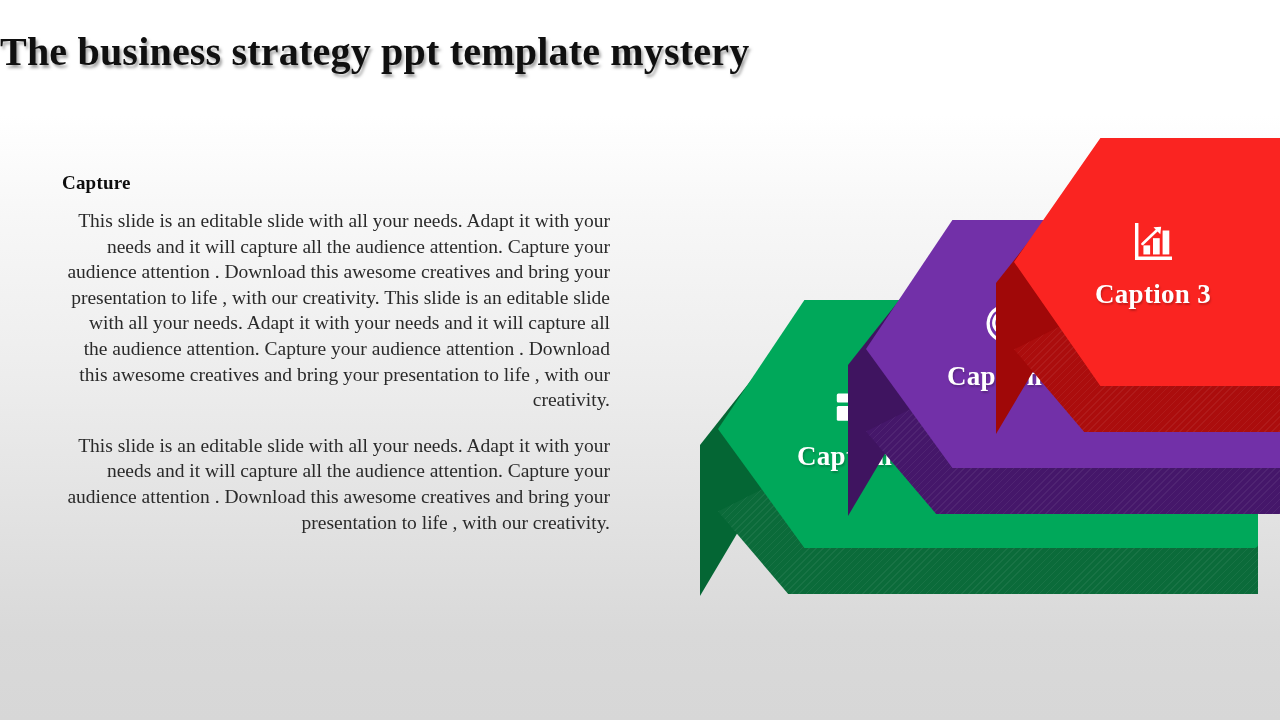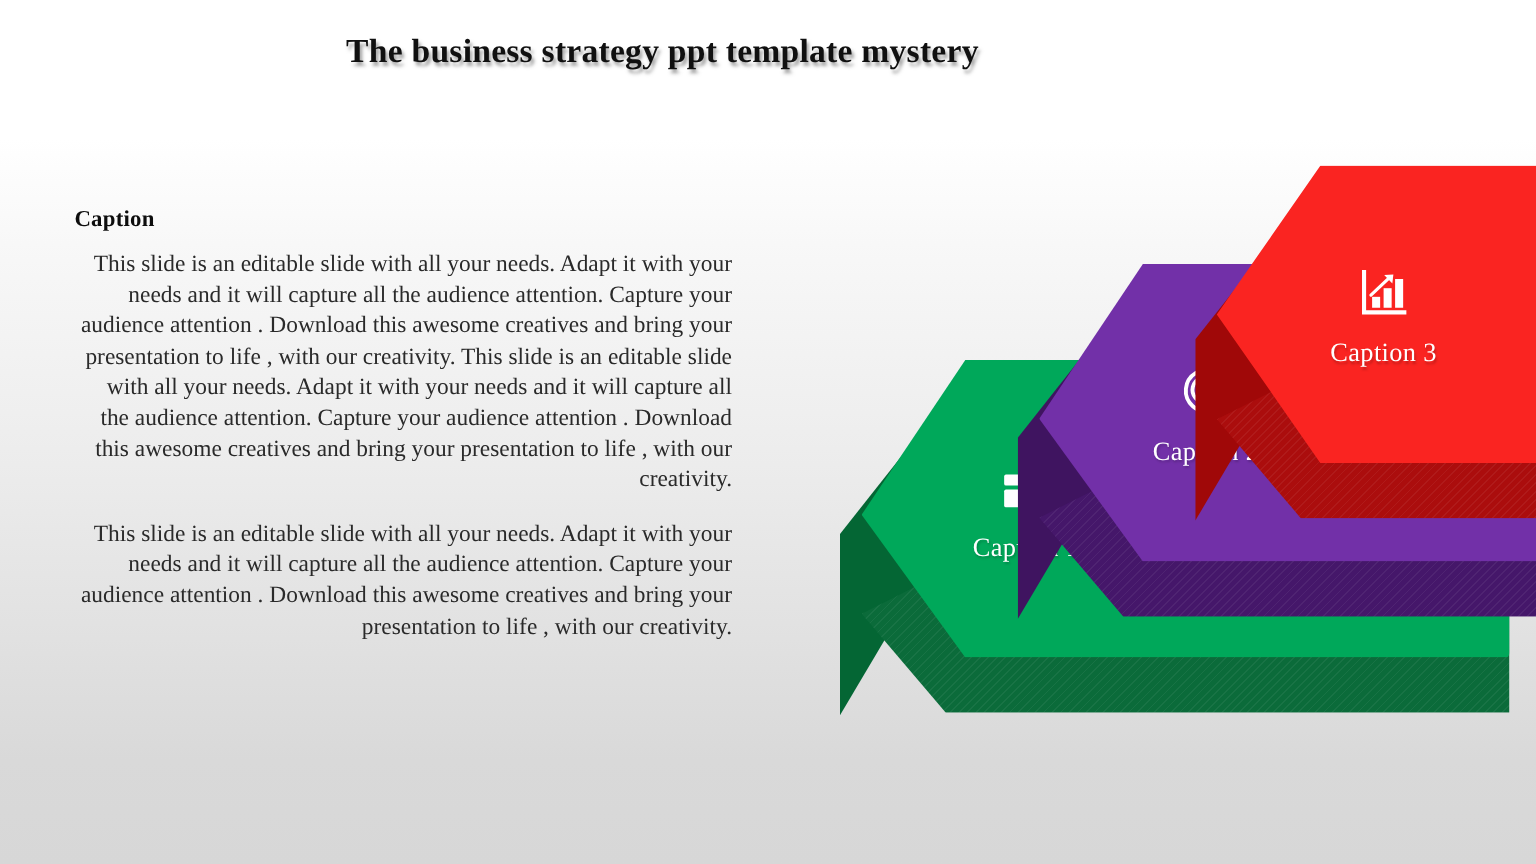--- a/index.html
+++ b/index.html
@@ -8,22 +8,21 @@
     font-family:"Liberation Serif","DejaVu Serif",serif;
   }
   #slide{
     position:relative;width:1280px;height:720px;overflow:hidden;
     background:linear-gradient(180deg,#ffffff 0%,#ffffff 16%,#f7f7f7 30%,#ededed 52%,#e2e2e2 72%,#d9d9d9 88%,#d7d7d7 100%);
   }
 
   
   #title{
     position:absolute;left:0;top:28px;width:1104px;
-    text-align:center;
-    font-size:28px;font-weight:bold;
+    font-size:40px;font-weight:bold;
     letter-spacing:.2px;
     color:#101010;
     text-shadow:2px 3px 3px rgba(90,90,90,.55);
     white-space:nowrap;
   }
 
   
   #textcol{
     position:absolute;left:62px;top:172px;width:548px;
   }
@@ -74,21 +73,21 @@
     clip-path:polygon(16% 0%,100% 0%,82% 50%,100% 100%,16% 100%,0% 50%);
   }
 
   .content{
     position:absolute;left:0;top:0;width:100%;height:100%;
     display:flex;flex-direction:column;align-items:center;justify-content:center;
     pointer-events:none;
   }
   .ico{width:46px;height:46px;display:block;margin-bottom:14px;}
   .cap{
-    font-size:22px;font-weight:normal;color:#ffffff;letter-spacing:.3px;
+    font-size:27px;font-weight:bold;color:#ffffff;letter-spacing:.3px;
     text-shadow:1px 2px 2px rgba(0,0,0,.22);
     white-space:nowrap;
   }
 
   
   #layer-1{left:0px;  top:180px;}
   #layer-2{left:148px;top:100px;}
   #layer-3{left:296px;top:18px;}
 
   #layer-1 .content{left:-60px;top:2px;width:430px;height:248px;}
@@ -96,21 +95,21 @@
   #layer-3 .content{left:-58px;top:2px;width:430px;height:248px;}
 </style>
 </head>
 <body>
 
 <div id="slide">
 
   <div id="title">The business strategy ppt template mystery</div>
 
   <div id="textcol">
-    <div id="caption-head">Caption</div>
+    <div id="caption-head">Capture</div>
     <p class="para">This slide is an editable slide with all your needs. Adapt it with your needs and it will capture all the audience attention. Capture your audience attention . Download this awesome creatives and bring your presentation to life , with our creativity. This slide is an editable slide with all your needs. Adapt it with your needs and it will capture all the audience attention. Capture your audience attention . Download this awesome creatives and bring your presentation to life , with our creativity.</p>
     <p class="para">This slide is an editable slide with all your needs. Adapt it with your needs and it will capture all the audience attention. Capture your audience attention . Download this awesome creatives and bring your presentation to life , with our creativity.</p>
   </div>
 
   <div id="graphic">
 
     <div class="layer" id="layer-1">
       <div class="bevel" style="background:#046634"></div>
       <div class="slab">
         <div class="slab-face" style="background:#0b6b3a"></div>

